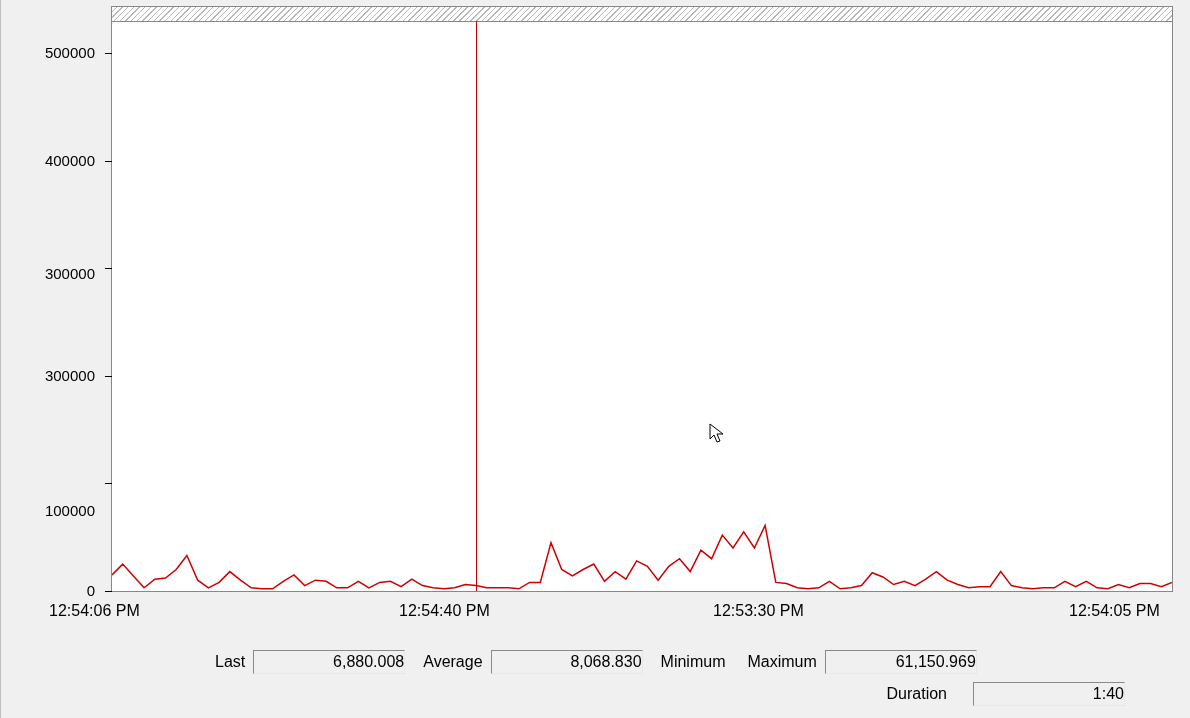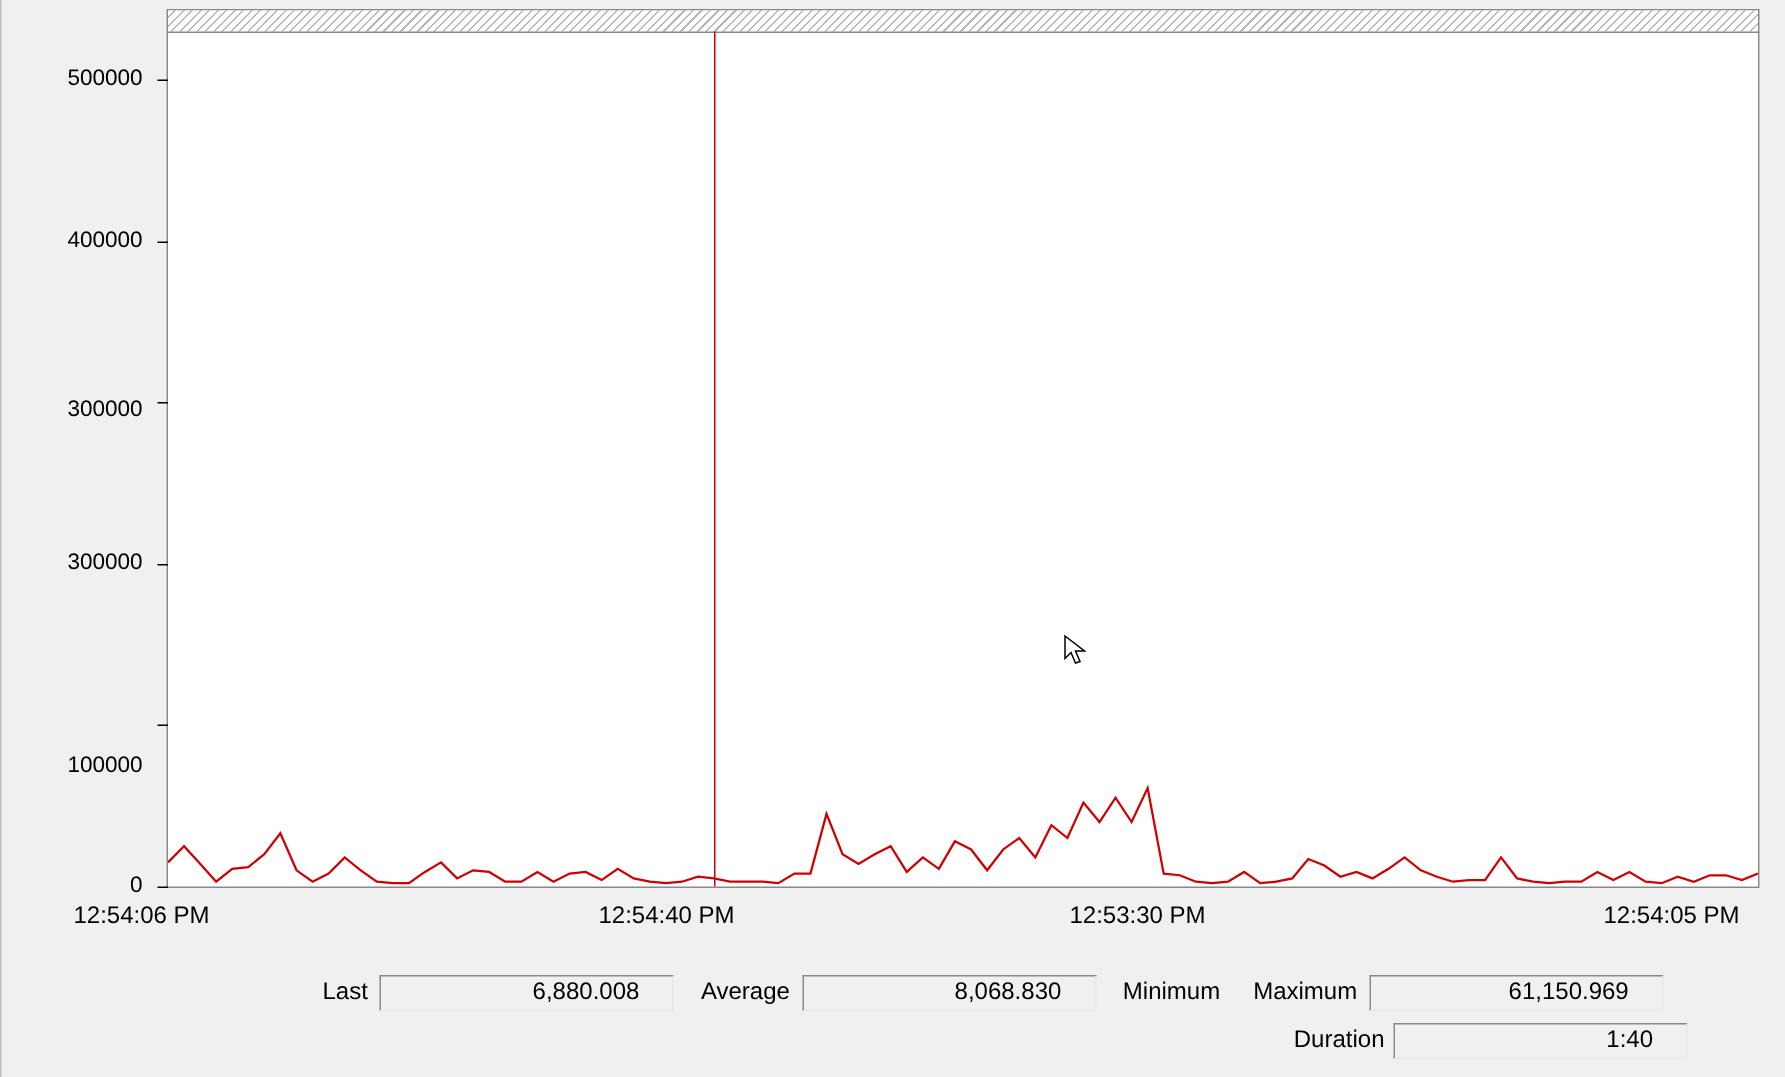--- a/index.html
+++ b/index.html
@@ -102,30 +102,30 @@
   .stats-row2 {
     position: absolute;
     top: 682px;
     left: 0;
     width: 1140px;
     display: flex;
     align-items: center;
     justify-content: flex-end;
     padding-right: 16px;
     box-sizing: border-box;
-    gap: 2px;
+    gap: 22px;
     font-size: 16px;
   }
   .stat-label {
     padding: 0 4px 0 14px;
   }
   .stat-box {
     display: inline-block;
     min-width: 150px;
-    padding: 2px 22px;
+    padding: 2px 0;
     text-align: right;
     border-top: 1px solid #8a8a8a;
     border-left: 1px solid #8a8a8a;
     border-bottom: 1px solid #e8e8e8;
     border-right: 1px solid #e8e8e8;
     background: #f0f0f0;
     font-variant-numeric: tabular-nums;
   }
   .mouse-cursor {
     position: absolute;

